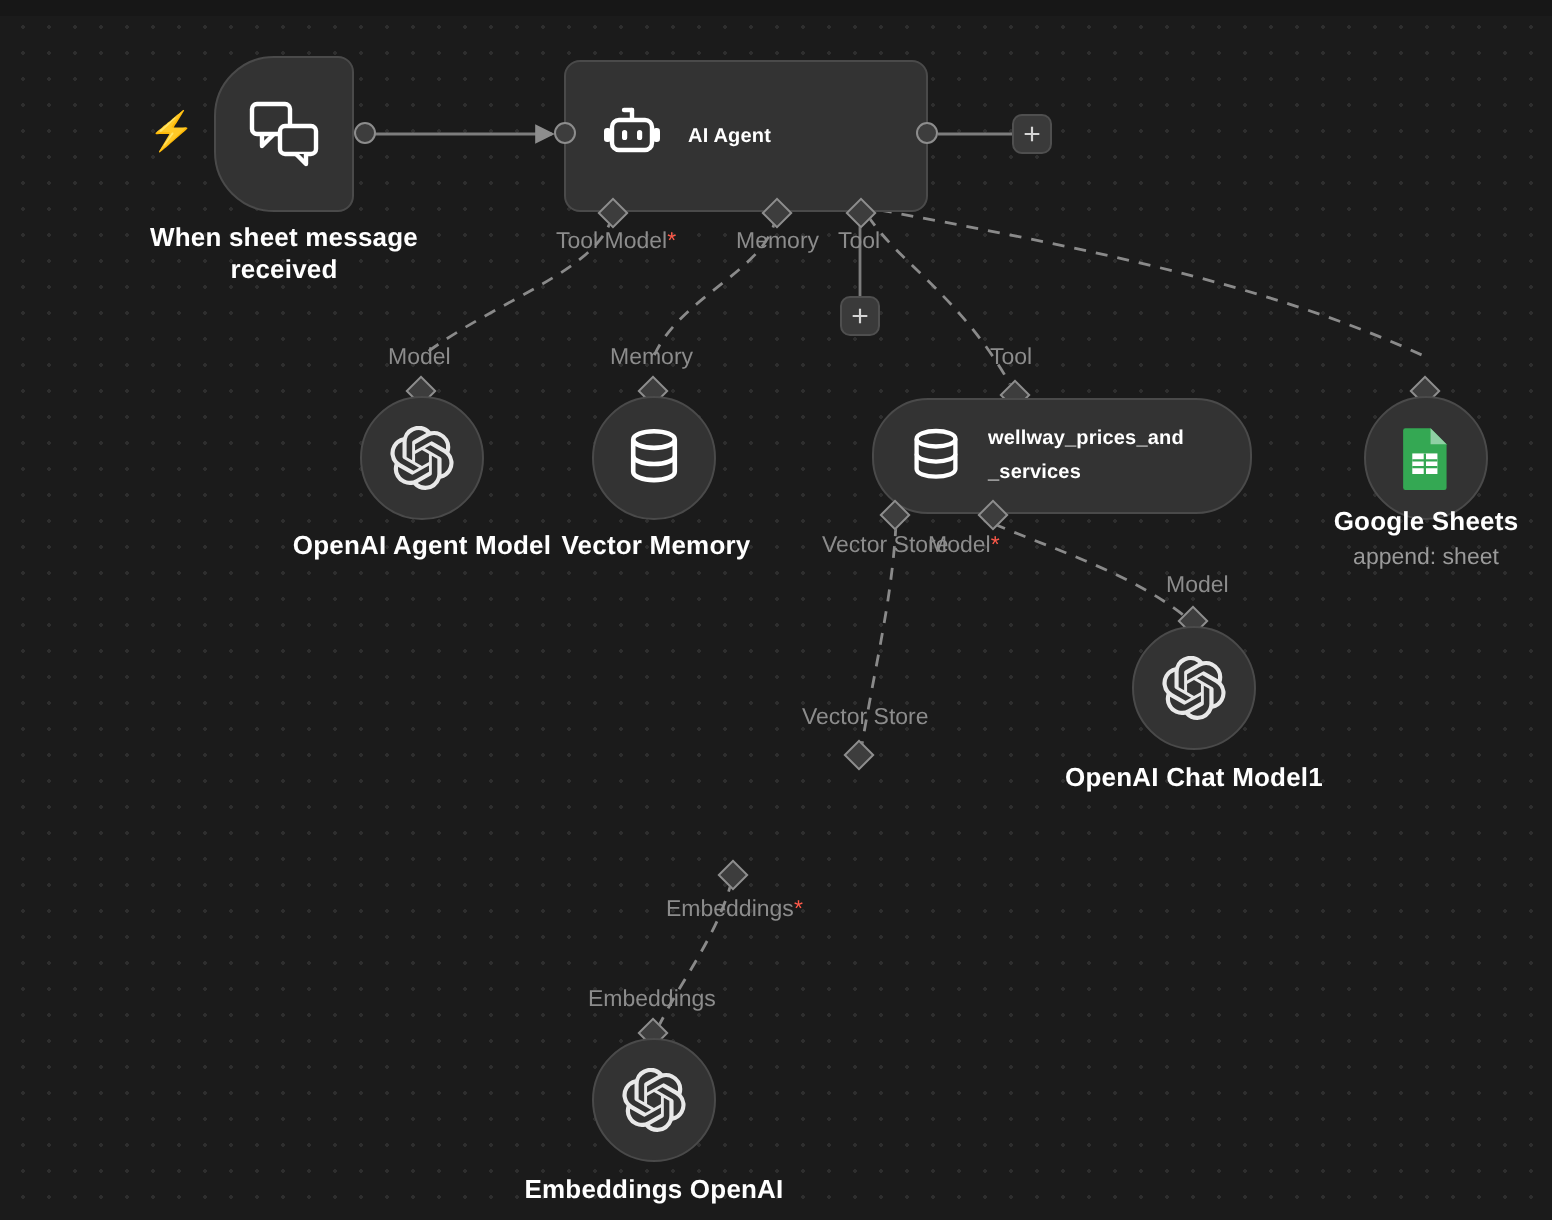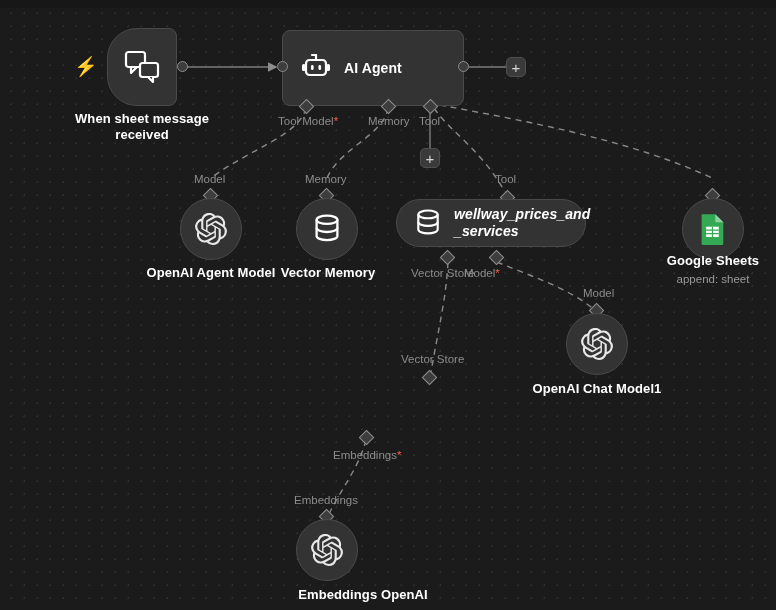--- a/index.html
+++ b/index.html
@@ -38,21 +38,21 @@
   }
   .node.rect { border-radius: 8px; }
   .node.pill { border-radius: 28px; }
   .node.circle {
     border-radius: 50%;
     justify-content: center;
     background: #333333;
   }
   .nodeicon { display: flex; align-items: center; justify-content: center; flex: none; }
   .nodetitle-inner {
-    color: #ffffff; font-size: 14px; font-weight: bold;
+    color: #ffffff; font-size: 10px; font-weight: bold;
     line-height: 17px; letter-spacing: .1px;
   }
 
   
   .caption {
     position: absolute; text-align: center;
     color: #ffffff; font-size: 13px; font-weight: bold; line-height: 16px;
     letter-spacing: .1px;
     white-space: pre-line;
   }
@@ -184,21 +184,21 @@
         <ellipse cx="12" cy="5" rx="9" ry="3.6" fill="none" stroke="#fff" stroke-width="2"></ellipse>
         <path d="M3 5 v7 c0 2 4 3.6 9 3.6 s9-1.6 9-3.6 V5" fill="none" stroke="#fff" stroke-width="2"></path>
         <path d="M3 12 v7 c0 2 4 3.6 9 3.6 s9-1.6 9-3.6 v-7" fill="none" stroke="#fff" stroke-width="2"></path>
       </svg>
     </span>
   </div>
   <div class="caption" style="left:262px; top:265px; width:132px;">Vector Memory</div>
 
   <div class="portlabel" style="left:495px; top:172px;">Tool</div>
   <div class="diamond" style="left:502px; top:192px;"></div>
-  <div class="node pill" style="left:396px; top:199px; width:190px; height:48px; padding-left:18px; gap:13px;font-style:italic;">
+  <div class="node pill" style="left:436px; top:199px; width:190px; height:58px; padding-left:18px; gap:13px;">
     <span class="nodeicon">
       <svg width="26" height="28" viewBox="0 0 24 26">
         <ellipse cx="12" cy="5" rx="9" ry="3.6" fill="none" stroke="#fff" stroke-width="2"></ellipse>
         <path d="M3 5 v7 c0 2 4 3.6 9 3.6 s9-1.6 9-3.6 V5" fill="none" stroke="#fff" stroke-width="2"></path>
         <path d="M3 12 v7 c0 2 4 3.6 9 3.6 s9-1.6 9-3.6 v-7" fill="none" stroke="#fff" stroke-width="2"></path>
       </svg>
     </span>
     <span class="nodetitle-inner" style="white-space:pre-line;">wellway_prices_and
 _services</span>
   </div>
@@ -243,14 +243,14 @@
 
   <div class="portlabel" style="left:294px; top:493px;">Embeddings</div>
   <div class="diamond" style="left:321px; top:511px;"></div>
   <div class="node circle" style="left:296px; top:519px; width:62px; height:62px;">
     <span class="nodeicon">
       <svg width="32" height="32" viewBox="0 0 24 24">
         <path fill="#e8e8e8" d="M22.28 9.82a5.98 5.98 0 0 0-.52-4.91 6.05 6.05 0 0 0-6.51-2.9A6 6 0 0 0 4.98 4.18a5.98 5.98 0 0 0-4 2.9 6.05 6.05 0 0 0 .75 7.1 5.98 5.98 0 0 0 .51 4.91 6.05 6.05 0 0 0 6.52 2.9A5.98 5.98 0 0 0 13.26 24a6.06 6.06 0 0 0 5.77-4.21 5.99 5.99 0 0 0 4-2.9 6.06 6.06 0 0 0-.75-7.07zM13.26 22.43a4.48 4.48 0 0 1-2.88-1.04l.14-.08 4.78-2.76a.79.79 0 0 0 .39-.68v-6.74l2.02 1.17a.07.07 0 0 1 .04.05v5.58a4.5 4.5 0 0 1-4.5 4.5zM3.6 18.3a4.47 4.47 0 0 1-.54-3.01l.14.09 4.79 2.76a.77.77 0 0 0 .78 0l5.84-3.37v2.33a.08.08 0 0 1-.03.06L9.74 19.95a4.5 4.5 0 0 1-6.14-1.65zM2.34 7.9a4.49 4.49 0 0 1 2.35-1.97V11.6a.77.77 0 0 0 .38.67l5.82 3.36L8.87 16.8a.07.07 0 0 1-.07 0l-4.83-2.79A4.5 4.5 0 0 1 2.34 7.9zm16.6 3.86l-5.84-3.4L15.12 7.2a.07.07 0 0 1 .07 0l4.83 2.79a4.49 4.49 0 0 1-.68 8.1v-5.67a.79.79 0 0 0-.4-.66zm2.01-3.02l-.14-.09-4.78-2.79a.78.78 0 0 0-.79 0L9.4 9.23V6.9a.07.07 0 0 1 .03-.06l4.83-2.79a4.5 4.5 0 0 1 6.68 4.66zM8.3 12.87l-2.02-1.17a.08.08 0 0 1-.04-.06V6.07a4.5 4.5 0 0 1 7.38-3.45l-.14.08L8.7 5.46a.79.79 0 0 0-.39.68zm1.1-2.37l2.6-1.5 2.6 1.5v3l-2.6 1.5-2.6-1.5z"></path>
       </svg>
     </span>
   </div>
-  <div class="caption" style="left:257px; top:587px; width:140px;margin-left:36px;">Embeddings OpenAI</div>
+  <div class="caption" style="left:257px; top:587px; width:140px;">Embeddings OpenAI</div>
 </div>
 
 </body></html>

